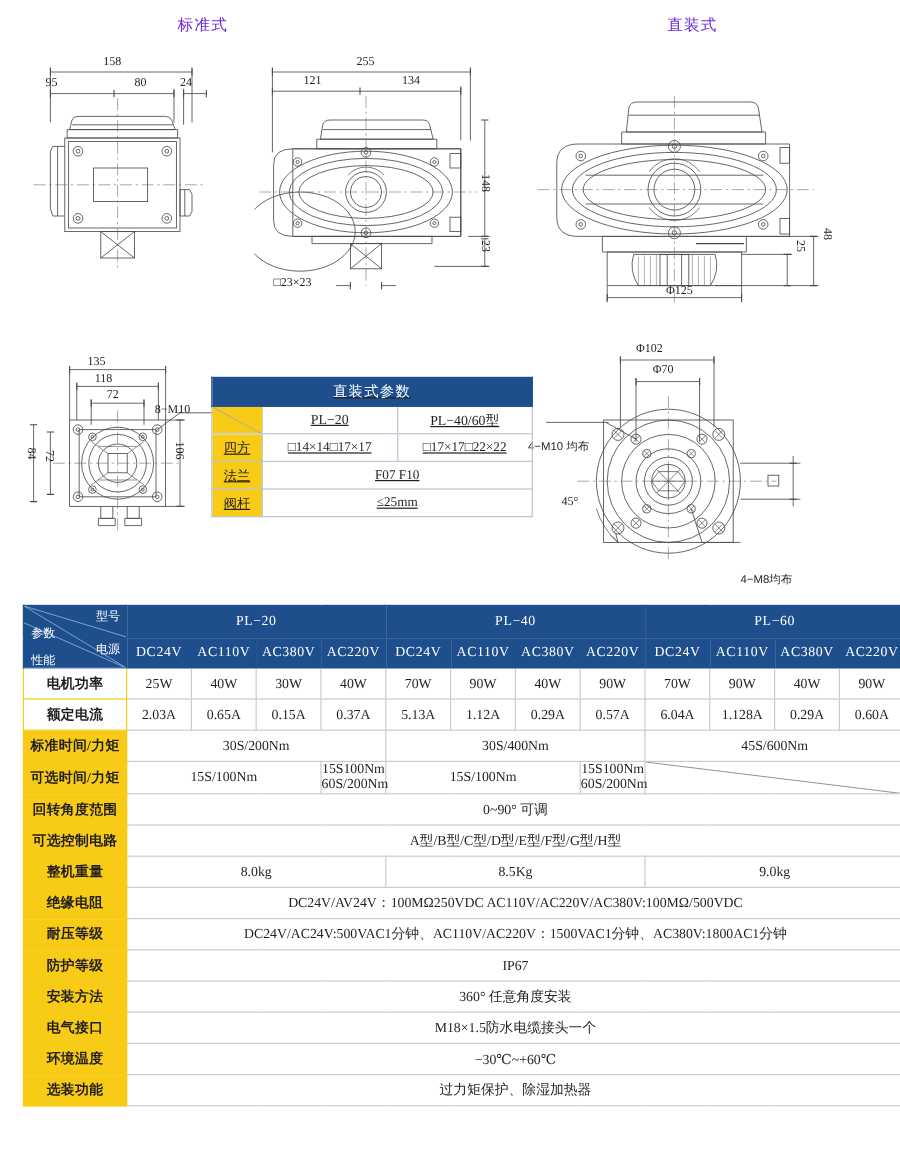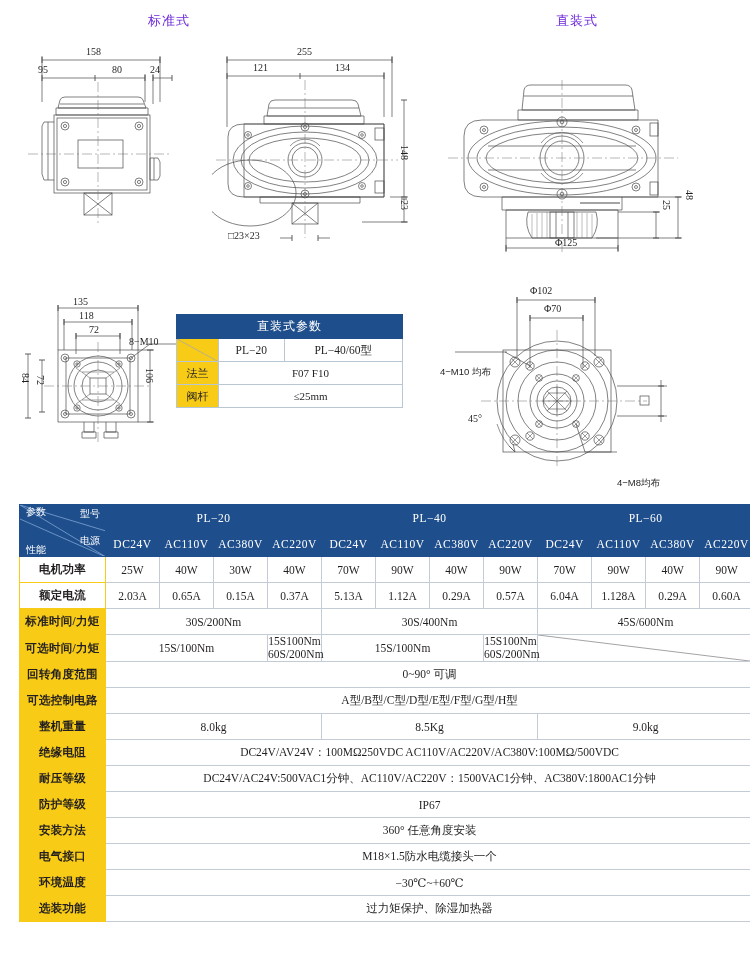--- a/index.html
+++ b/index.html
@@ -26,22 +26,23 @@
   }
   .dim-txt.vert { writing-mode: vertical-rl; }
   .cn-lbl {
     position: absolute; font-family: "Liberation Sans", sans-serif;
     font-size: 9.5px; color: #231f20; white-space: nowrap; margin-top: 33px;
   }
 
   
   .mini-table {
     position: absolute; left: 176px; top: 314px;
-    width: 227px; border-collapse: collapse;
+    width: 268px; border-collapse: collapse;
     font-size: 10.5px;
+    text-decoration: underline;
   }
   .mini-table td, .mini-table th {
     border: 1px solid #b9c6d4; padding: 0; height: 23px;
     text-align: center; vertical-align: middle; font-weight: normal;
   }
   .mini-head {
     background: #1f4e8c; color: #ffffff; font-size: 12px;
     font-weight: bold; height: 24px !important; letter-spacing: 1px;
     border: 1px solid #1f4e8c !important;
   }
@@ -78,21 +79,21 @@
   .corner-cell {
     background: #1f4e8c; border: 1px solid #1f4e8c !important;
     position: relative; padding: 0; height: 52px; overflow: hidden;
   }
   .corner-cell svg { position: absolute; left: 0; top: 0; }
   .corner-cell span {
     position: absolute; color: #ffffff; font-size: 10px;
     font-family: "Liberation Sans", sans-serif; white-space: nowrap;
   }
   .c-xinghao { right: 5px;  top: 2px; }
-  .c-canshu  { left: 6px;   top: 0; }
+  .c-canshu  { left: 6px;   top: 16px; }
   .c-dianyuan{ right: 5px;  top: 29px; }
   .c-xingneng{ left: 6px;   top: 38px; }
 
   .lbl-cell {
     background: #f7cb16; color: #231f20;
     font-family: "Liberation Sans", sans-serif;
     font-size: 11.5px; font-weight: bold;
     border: 1px solid #f7cb16 !important;
     letter-spacing: 0.3px;
   }
@@ -484,20 +485,25 @@
     <tr>
       <td class="mini-corner">
         <svg width="42" height="23" viewBox="0 0 42 23">
               <line x1="0" y1="0" x2="42" y2="23" stroke="#a9a9a9" stroke-width="0.8"></line>
             </svg>
       </td>
       <td class="mini-model">PL−20</td>
       <td class="mini-model">PL−40/60型</td>
     </tr>
     <tr>
+      <td class="mini-yellow">四方</td>
+      <td class="mini-val">□14×14□17×17</td>
+      <td class="mini-val">□17×17□22×22</td>
+    </tr>
+    <tr>
       <td class="mini-yellow">法兰</td>
       <td class="mini-val" colspan="2">F07 F10</td>
     </tr>
     <tr>
       <td class="mini-yellow">阀杆</td>
       <td class="mini-val" colspan="2">≤25mm</td>
     </tr>
   </tbody>
     </table>
 </div>

